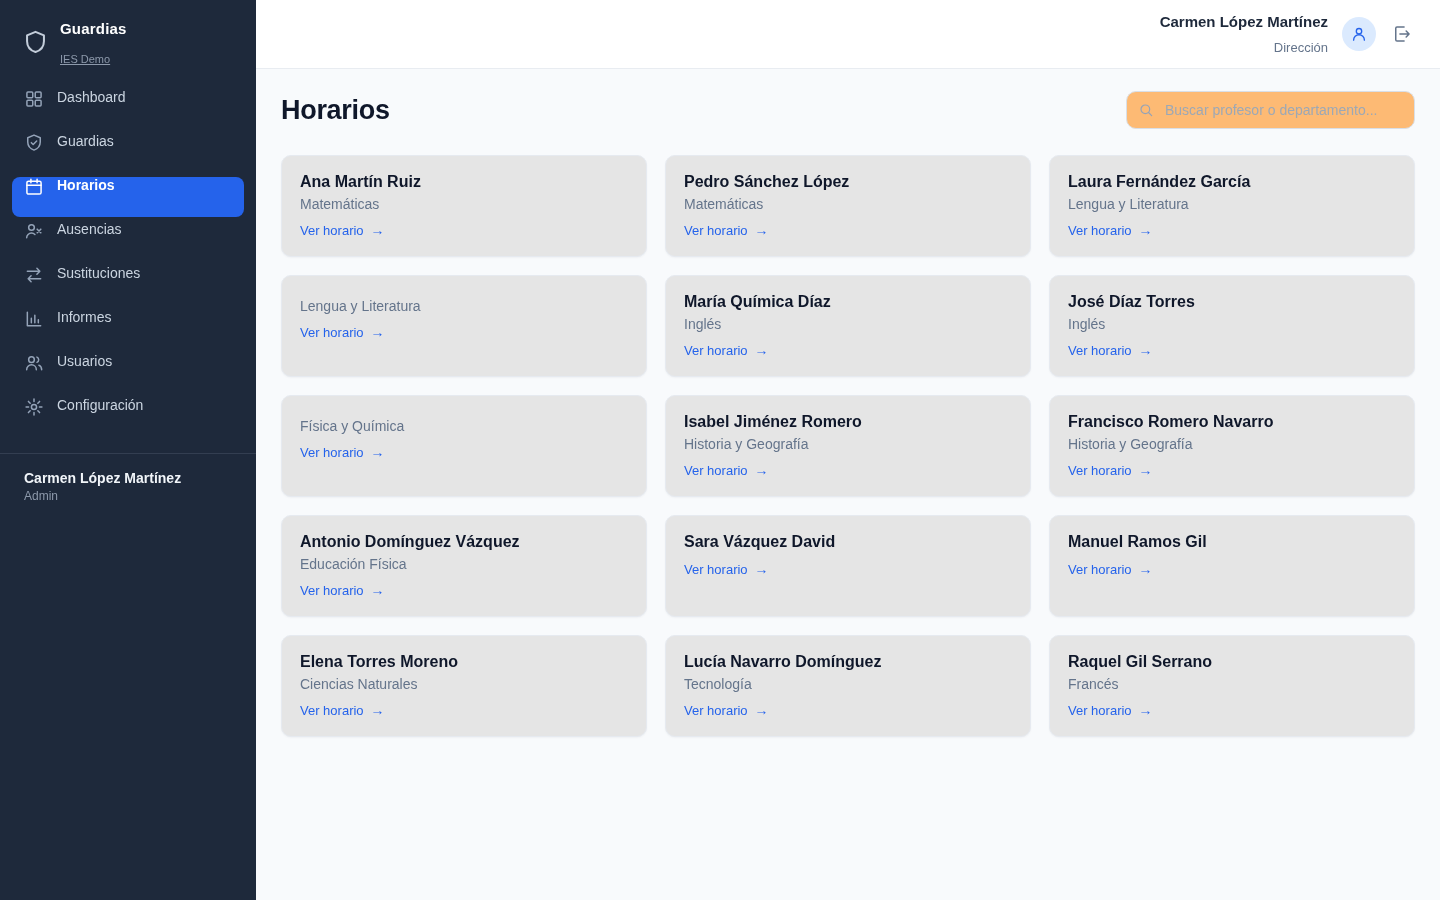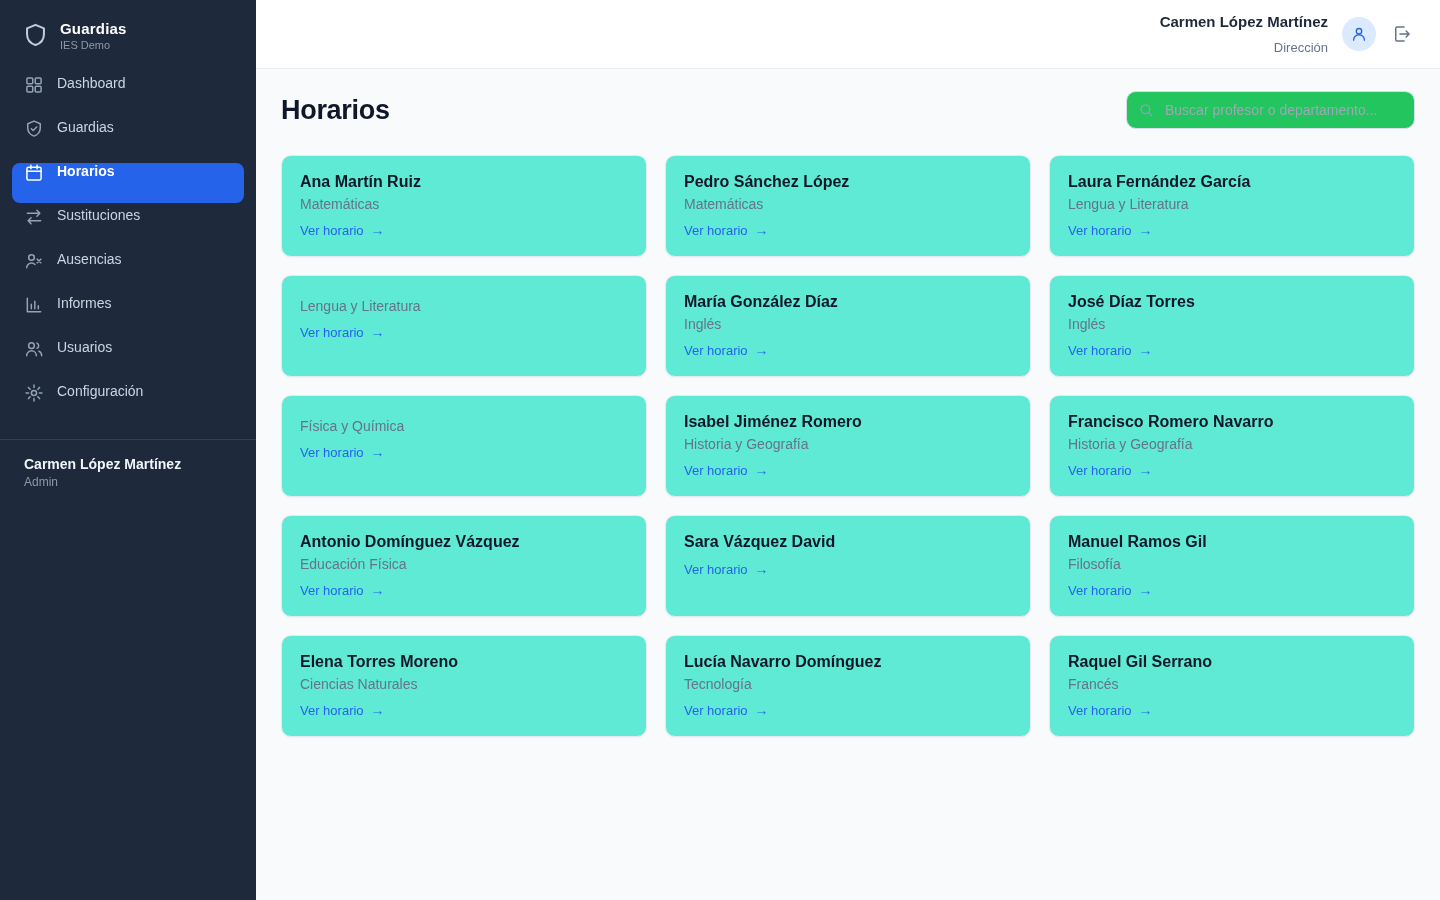--- a/index.html
+++ b/index.html
@@ -11,21 +11,21 @@
   *{box-sizing:border-box;margin:0;padding:0;}
   html,body{width:1440px;height:900px;}
   body{font-family:"Liberation Sans",sans-serif;overflow:hidden;background:var(--main-bg);}
   .app{display:flex;width:1440px;height:900px;}
 
   
   .sidebar{width:256px;background:var(--sidebar-bg);flex-shrink:0;display:flex;flex-direction:column;}
   .logo-row{display:flex;align-items:center;gap:11px;padding:20px 22px 14px;}
   .logo-icon{width:27px;height:27px;color:#c3cdda;flex-shrink:0;}
   .logo-title{color:#ffffff;font-size:15px;font-weight:bold;letter-spacing:.2px;}
-  .logo-subtitle{color:#8d99ab;font-size:11px;margin-top:2px;}
+  .logo-subtitle{color:#8d99ab;font-size:11px;margin-top:16px;text-decoration:underline;}
   .nav{padding:10px 12px 0;display:flex;flex-direction:column;gap:4px;}
   .nav-item{display:flex;align-items:flex-start;gap:13px;height:40px;padding:0 12px;border-radius:8px;
     color:#cbd5e1;font-size:14px;font-weight:500;cursor:pointer;}
   .nav-icon{width:20px;height:20px;color:#94a3b8;flex-shrink:0;}
   .nav-item.active{background:var(--accent);color:#ffffff;font-weight:bold;}
   .nav-item.active .nav-icon{color:#ffffff;}
   .sidebar-user{margin-top:16px;padding:16px 24px;border-top:1px solid rgba(148,163,184,.18);}
   .sidebar-user-name{color:#f1f5f9;font-size:14px;font-weight:bold;}
   .sidebar-user-role{color:#8d99ab;font-size:12px;margin-top:3px;}
 
@@ -42,26 +42,26 @@
   .avatar .icon{width:18px;height:18px;}
   .logout-btn{background:none;border:none;color:#64748b;cursor:pointer;display:flex;padding:2px;}
   .logout-btn .icon{width:20px;height:20px;}
 
   
   .main{flex:1;padding:22px 25px;overflow:auto;}
   .page-head{display:flex;align-items:center;justify-content:space-between;}
   .page-title{font-size:27px;font-weight:bold;color:#0f172a;letter-spacing:-.3px;}
   .search-box{position:relative;width:289px;}
   .search-icon{position:absolute;left:12px;top:50%;transform:translateY(-50%);width:16px;height:16px;color:#94a3b8;}
-  .search-input{width:100%;height:38px;border:1px solid #d9dfe7;border-radius:10px;background:#22c55e;
+  .search-input{width:100%;height:38px;border:1px solid #d9dfe7;border-radius:10px;background:#fdba74;
     padding:0 12px 0 38px;font-size:14px;color:#334155;font-family:inherit;outline:none;}
   .search-input::placeholder{color:#9ca8b6;}
 
   .cards{display:grid;grid-template-columns:repeat(3,1fr);gap:18px;margin-top:26px;}
-  .card{background:#5eead4;border:1px solid #e6eaf0;border-radius:10px;padding:17px 18px;
+  .card{background:#e5e5e5;border:1px solid #e6eaf0;border-radius:10px;padding:17px 18px;
     box-shadow:0 1px 2px rgba(16,24,40,.04);}
   .card-name{font-size:16px;font-weight:bold;color:#0f172a;}
   .card-dept{font-size:14px;color:#64748b;margin-top:5px;}
   .card-link{display:inline-flex;gap:7px;margin-top:11px;font-size:13px;font-weight:500;
     color:var(--accent);text-decoration:none;}
   .card-link .arrow{font-size:14px;line-height:1;}
 
   .icon{display:inline-block;}
   .icon svg{width:100%;height:100%;display:block;}
 </style>
@@ -112,36 +112,36 @@
               <rect x="3.5" y="5" width="17" height="15.5" rx="2"></rect>
               <path d="M3.5 9.8h17M8.3 2.8V7M15.7 2.8V7"></path>
             </svg>
           </span>
     <span class="nav-label">Horarios</span>
   </div>
 
   <div class="nav-item">
     <span class="icon nav-icon">
             <svg viewBox="0 0 24 24" fill="none" stroke="currentColor" stroke-width="1.8" stroke-linecap="round" stroke-linejoin="round">
-              <path d="M4 7.5h15M15.5 4L19 7.5 15.5 11"></path>
-              <path d="M20 16.5H5M8.5 13L5 16.5 8.5 20"></path>
-            </svg>
-          </span>
-    <span class="nav-label">Sustituciones</span>
-  </div>
-
-  <div class="nav-item">
-    <span class="icon nav-icon">
-            <svg viewBox="0 0 24 24" fill="none" stroke="currentColor" stroke-width="1.8" stroke-linecap="round" stroke-linejoin="round">
               <circle cx="9" cy="7.8" r="3.4"></circle>
               <path d="M3.2 20.2c0-3.2 2.6-5.8 5.8-5.8 1.6 0 3 .6 4.1 1.7"></path>
               <path d="M15.8 9.8l4.4 4.4M20.2 9.8l-4.4 4.4"></path>
             </svg>
           </span>
     <span class="nav-label">Ausencias</span>
+  </div>
+
+  <div class="nav-item">
+    <span class="icon nav-icon">
+            <svg viewBox="0 0 24 24" fill="none" stroke="currentColor" stroke-width="1.8" stroke-linecap="round" stroke-linejoin="round">
+              <path d="M4 7.5h15M15.5 4L19 7.5 15.5 11"></path>
+              <path d="M20 16.5H5M8.5 13L5 16.5 8.5 20"></path>
+            </svg>
+          </span>
+    <span class="nav-label">Sustituciones</span>
   </div>
 
   <div class="nav-item">
     <span class="icon nav-icon">
             <svg viewBox="0 0 24 24" fill="none" stroke="currentColor" stroke-width="1.8" stroke-linecap="round" stroke-linejoin="round">
               <path d="M4 4v16h16"></path>
               <path d="M8.8 16.5v-5.5M13 16.5V7.5M17.2 16.5v-3.5"></path>
             </svg>
           </span>
     <span class="nav-label">Informes</span>
@@ -246,21 +246,21 @@
 
   <div class="card">
     <div class="card-dept">Lengua y Literatura</div>
     <a class="card-link" href="#">
       <span>Ver horario</span>
       <span class="arrow">→</span>
     </a>
   </div>
 
   <div class="card">
-    <div class="card-name">María González Díaz</div>
+    <div class="card-name">María Química Díaz</div>
     <div class="card-dept">Inglés</div>
     <a class="card-link" href="#">
       <span>Ver horario</span>
       <span class="arrow">→</span>
     </a>
   </div>
 
   <div class="card">
     <div class="card-name">José Díaz Torres</div>
     <div class="card-dept">Inglés</div>
@@ -308,21 +308,20 @@
   <div class="card">
     <div class="card-name">Sara Vázquez David</div>
     <a class="card-link" href="#">
       <span>Ver horario</span>
       <span class="arrow">→</span>
     </a>
   </div>
 
   <div class="card">
     <div class="card-name">Manuel Ramos Gil</div>
-    <div class="card-dept">Filosofía</div>
     <a class="card-link" href="#">
       <span>Ver horario</span>
       <span class="arrow">→</span>
     </a>
   </div>
 
   <div class="card">
     <div class="card-name">Elena Torres Moreno</div>
     <div class="card-dept">Ciencias Naturales</div>
     <a class="card-link" href="#">

